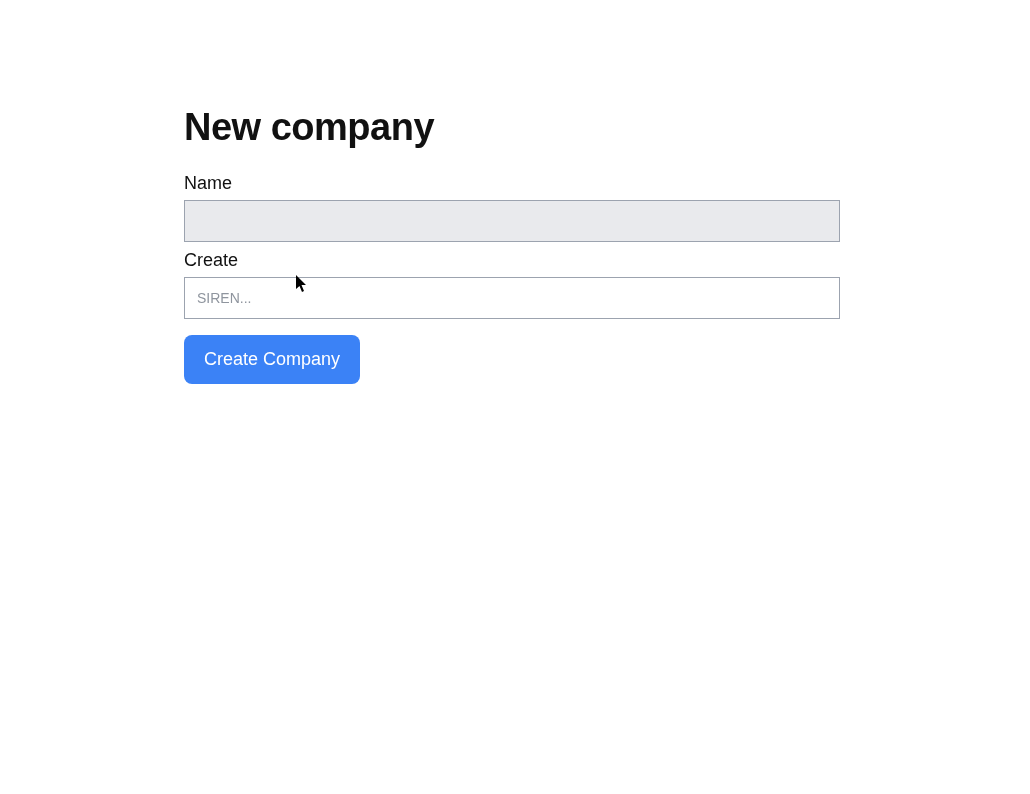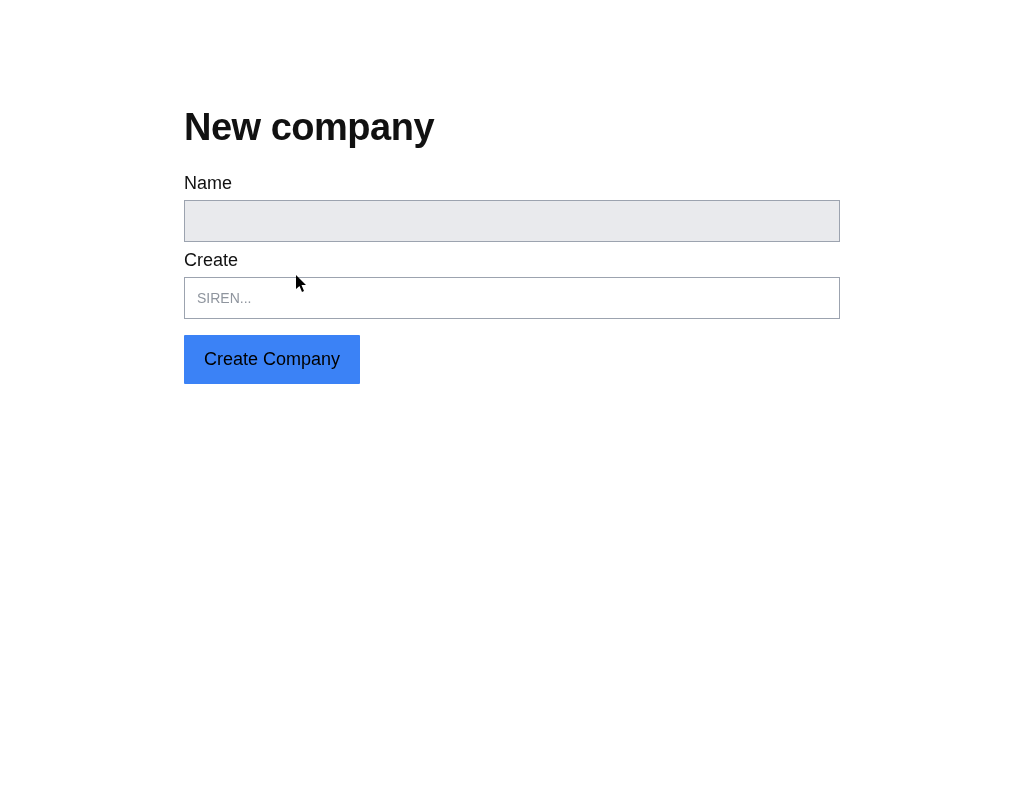--- a/index.html
+++ b/index.html
@@ -58,26 +58,26 @@
       background: #e9eaed;
     }
 
     .form-input::placeholder {
       color: #8f959e;
     }
 
     .submit-button {
       display: inline-block;
       background: #3b82f6;
-      color: #000000;
+      color: #ffffff;
       font-size: 18px;
       font-weight: 500;
       font-family: inherit;
       border: none;
-      border-radius: 1px;
+      border-radius: 8px;
       padding: 14px 20px;
       cursor: pointer;
       margin-top: 8px;
     }
 
     .cursor {
       position: absolute;
       left: 296px;
       top: 275px;
       width: 12px;

